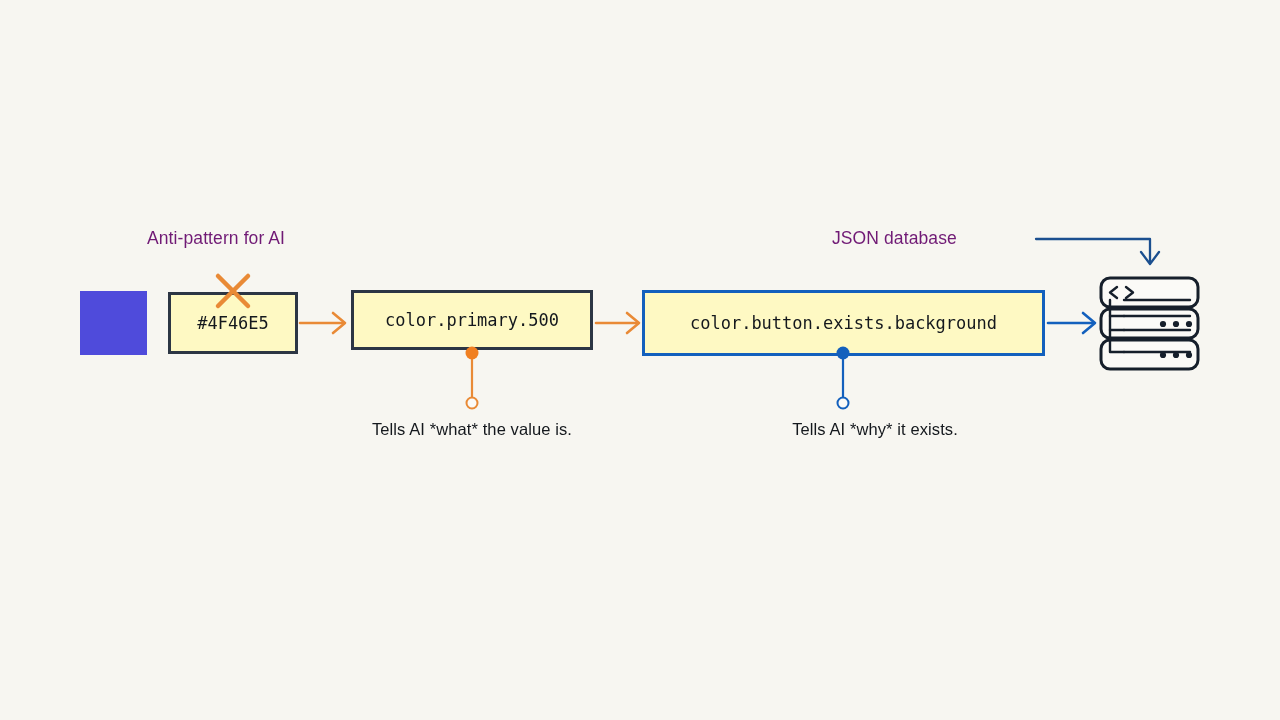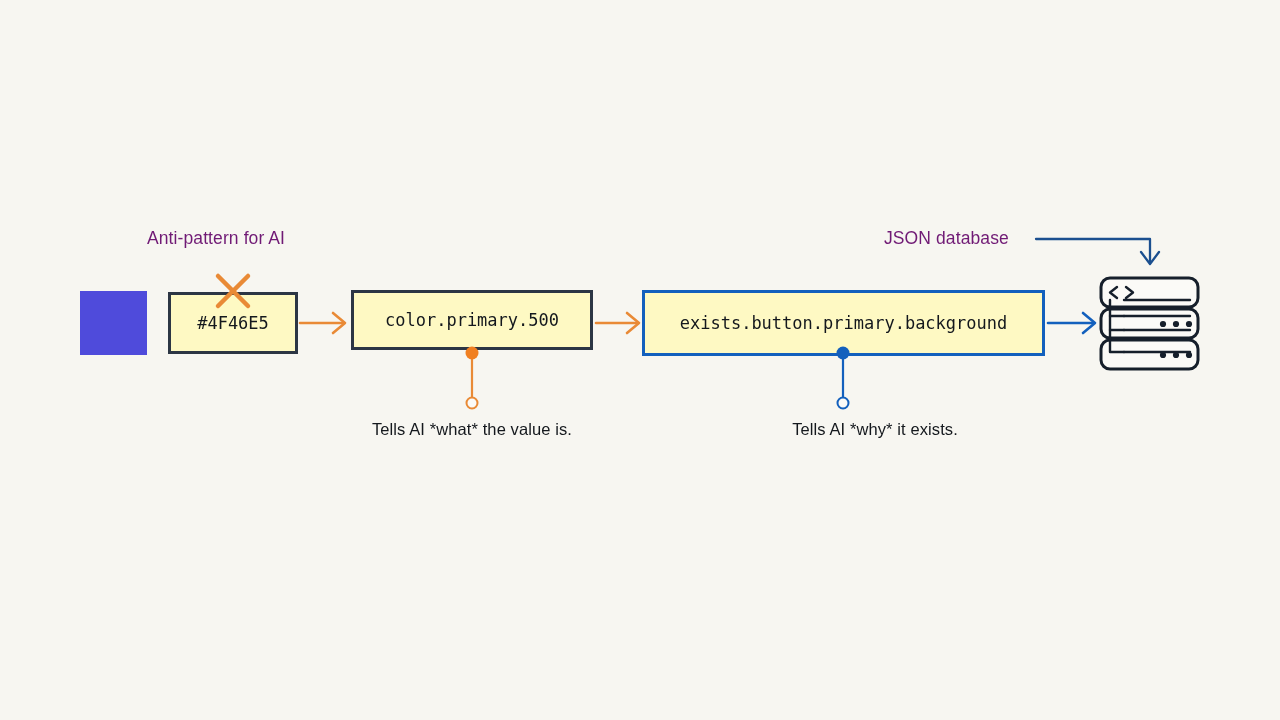--- a/index.html
+++ b/index.html
@@ -92,29 +92,29 @@
     pointer-events: none;
   }
 </style>
 </head>
 <body>
 
 <div id="stage">
 
   <div class="abs label-sans" style="left:147px; top:228px;">Anti-pattern for AI</div>
 
-  <div class="abs label-sans" style="left:884px; top:228px;">JSON database</div>
+  <div class="abs label-sans" style="left:832px; top:228px;">JSON database</div>
 
   <div class="abs" id="swatch"></div>
 
   <div class="abs token-box" id="box-hex">#4F46E5</div>
 
   <div class="abs token-box" id="box-primitive">color.primary.500</div>
 
-  <div class="abs token-box" id="box-semantic">exists.button.primary.background</div>
+  <div class="abs token-box" id="box-semantic">color.button.exists.background</div>
 
   <div class="abs caption" style="left:472px; top:420px; transform:translateX(-50%);">Tells AI *what* the value is.</div>
 
   <div class="abs caption" style="left:875px; top:420px; transform:translateX(-50%);">Tells AI *why* it exists.</div>
 
   <svg class="abs" id="overlay" viewBox="0 0 1280 720">
 
     <g stroke="#e98a36" stroke-width="4.5" stroke-linecap="round">
       <line x1="218" y1="276" x2="248" y2="306"></line>
       <line x1="248" y1="276" x2="218" y2="306"></line>

